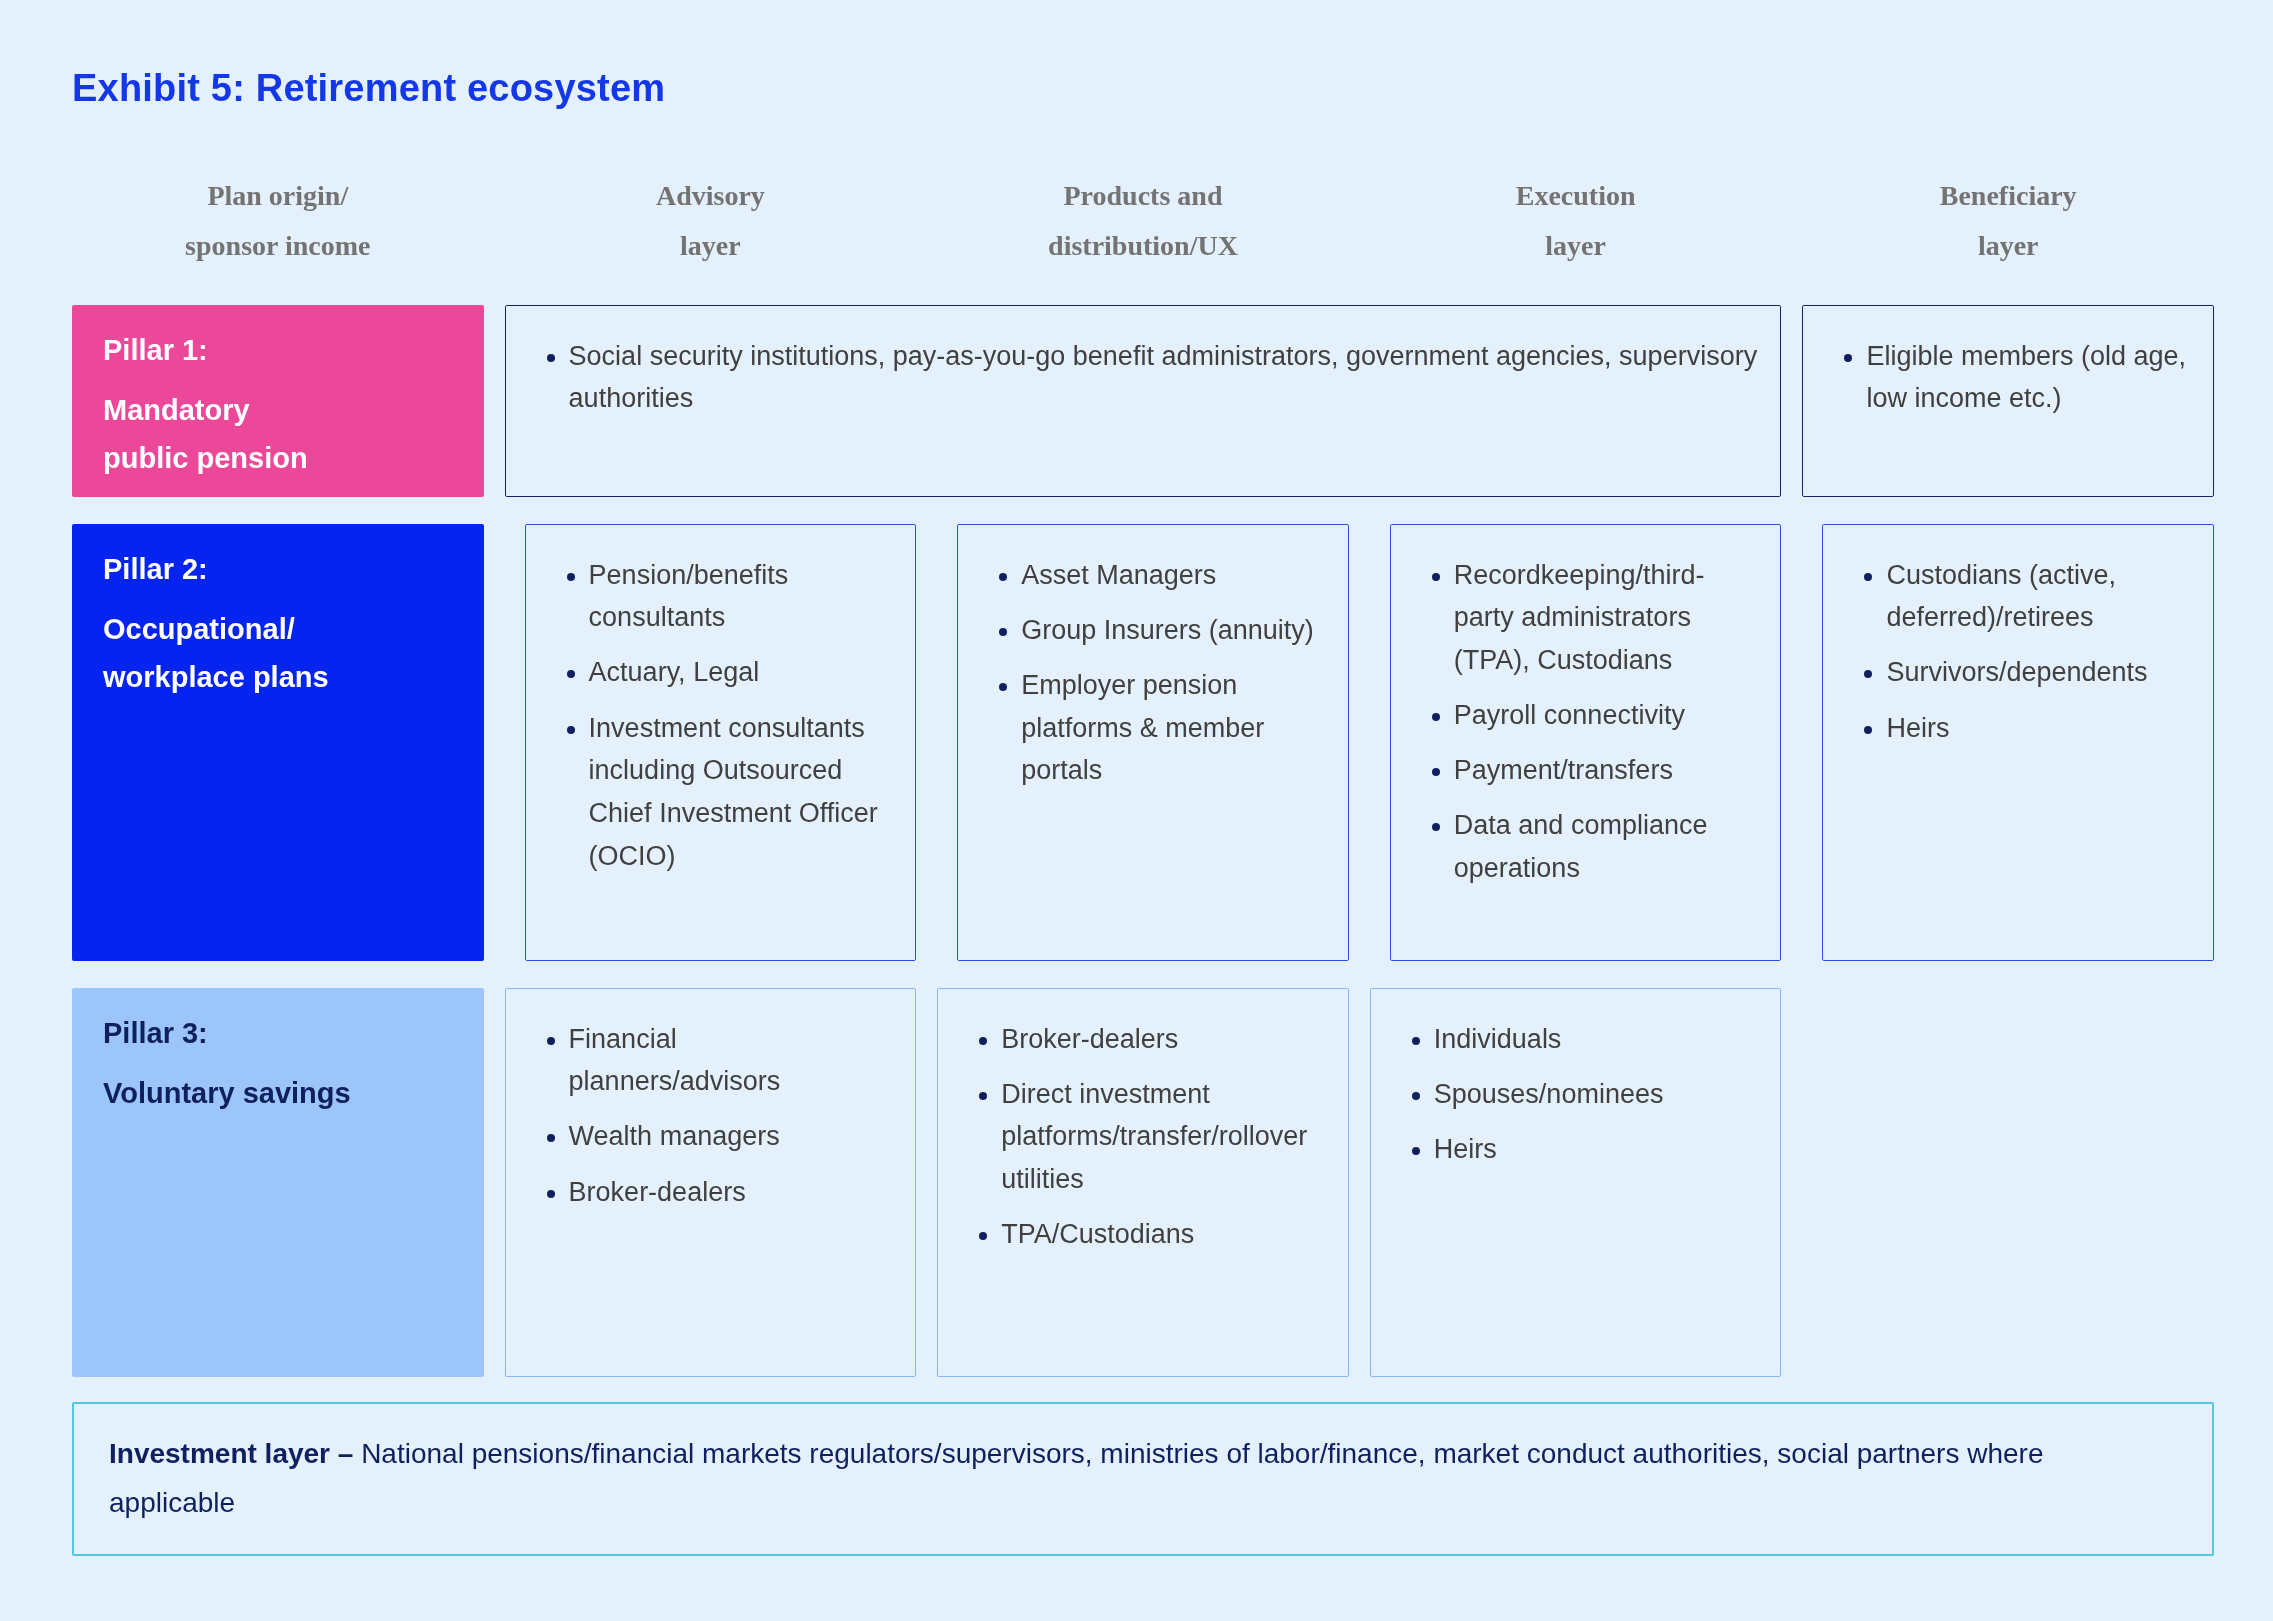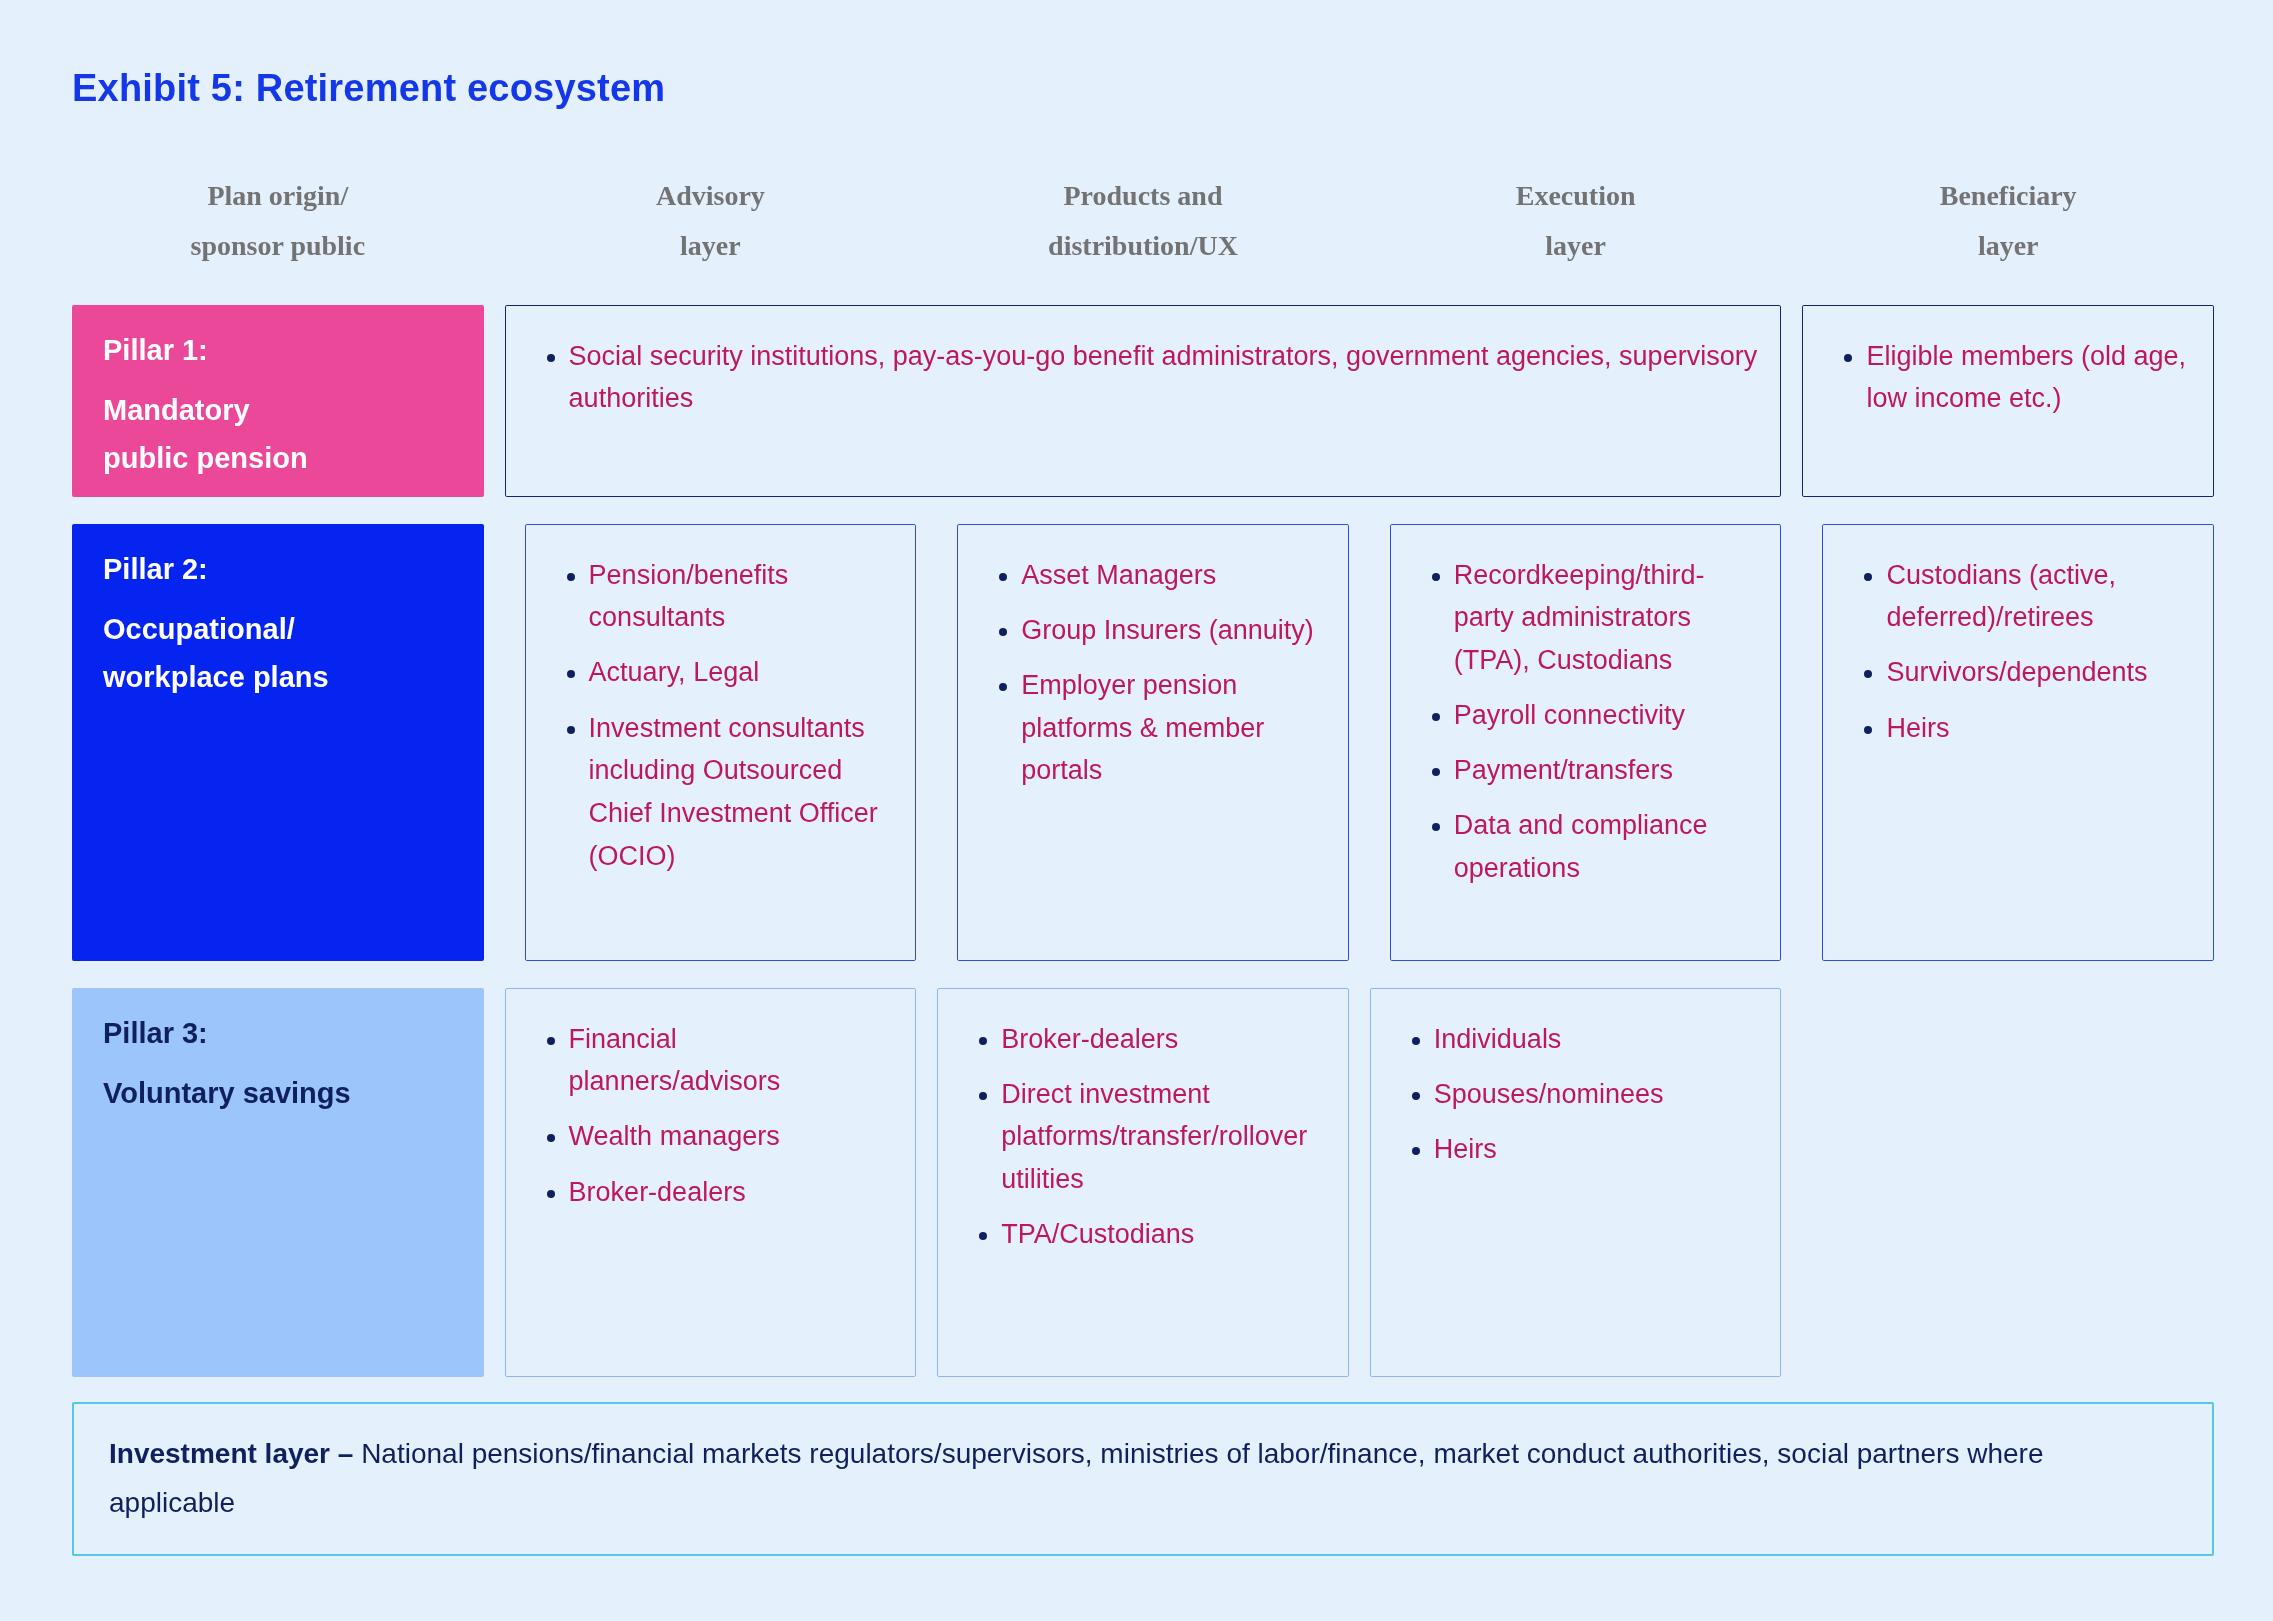--- a/index.html
+++ b/index.html
@@ -46,21 +46,21 @@
     box-sizing:border-box;
   }
   .b-row1 { border-color:#16246b; }
   .b-row2 { border-color:#2d4fe0;margin-left:20px; }
   .b-row3 { border-color:#8cb5f3; }
   .span3 { grid-column:2 / 5; }
   ul { margin:0; padding-left:63px; }
   li {
     font-size:27px; line-height:1.58;
     margin-bottom:12.5px;
-    color:#be185d;
+    color:#404040;
   }
   li::marker { color:#10205e; font-size:25px; }
   .regulatory {
     margin-top:25px;
     border:2.9px solid #54c6e6;
     border-radius:1.9px;
     padding:25px 38px 27px 35px;
     font-size:28px; line-height:1.75;
     color:#10205e;
     box-sizing:border-box;
@@ -69,21 +69,21 @@
 </style>
 </head>
 <body>
 
 <div class="title">Exhibit 5: Retirement ecosystem</div>
 
 <div class="grid">
 
   <div class="colhead">
     <div>Plan origin/</div>
-    <div>sponsor public</div>
+    <div>sponsor income</div>
   </div>
   <div class="colhead">
     <div>Advisory</div>
     <div>layer</div>
   </div>
   <div class="colhead">
     <div>Products and</div>
     <div>distribution/UX</div>
   </div>
   <div class="colhead">

